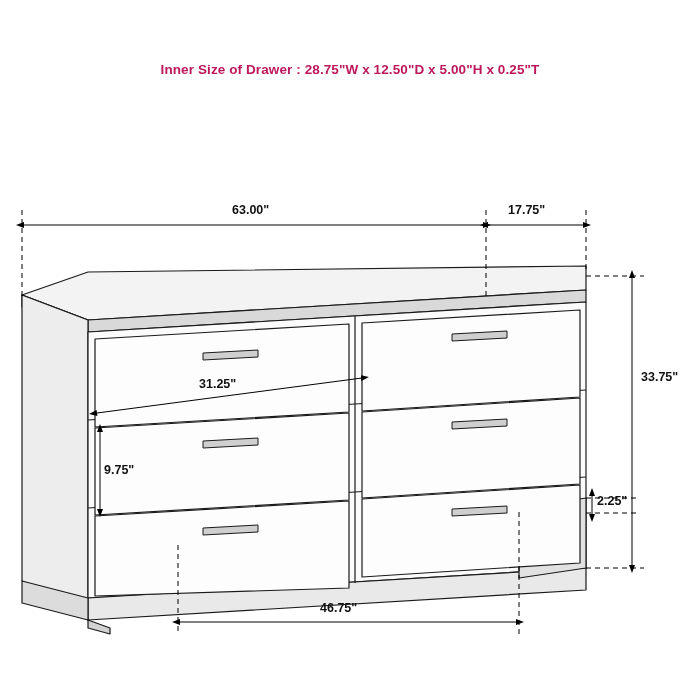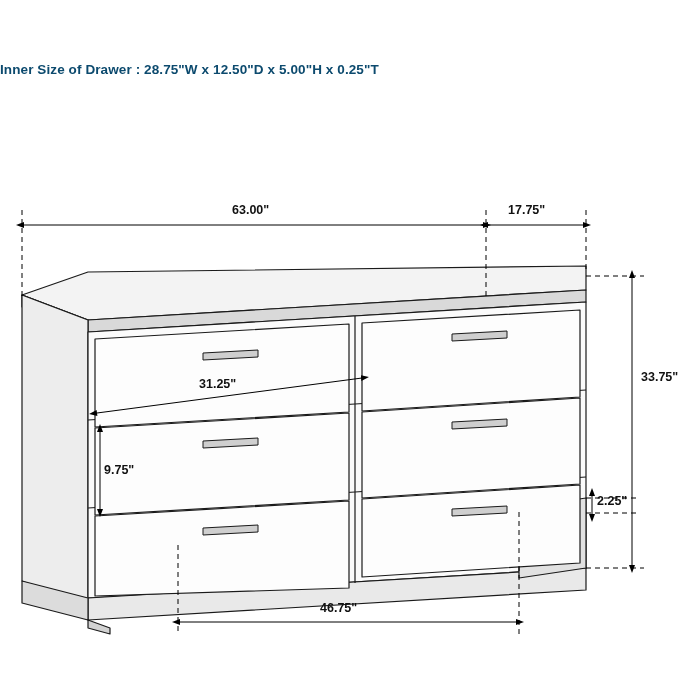--- a/index.html
+++ b/index.html
@@ -16,24 +16,25 @@
     width: 700px;
     height: 700px;
     overflow: hidden;
     background: #ffffff;
   }
   #title {
     position: absolute;
     left: 0;
     top: 62px;
     width: 700px;
+    text-align: center;
     font-size: 13.5px;
     font-weight: bold;
     letter-spacing: 0.1px;
-    color: #0c4a6e;
+    color: #be185d;
   }
   svg#diagram {
     position: absolute;
     left: 0;
     top: 0;
     width: 700px;
     height: 700px;
   }
   .dim-label {
     position: absolute;

